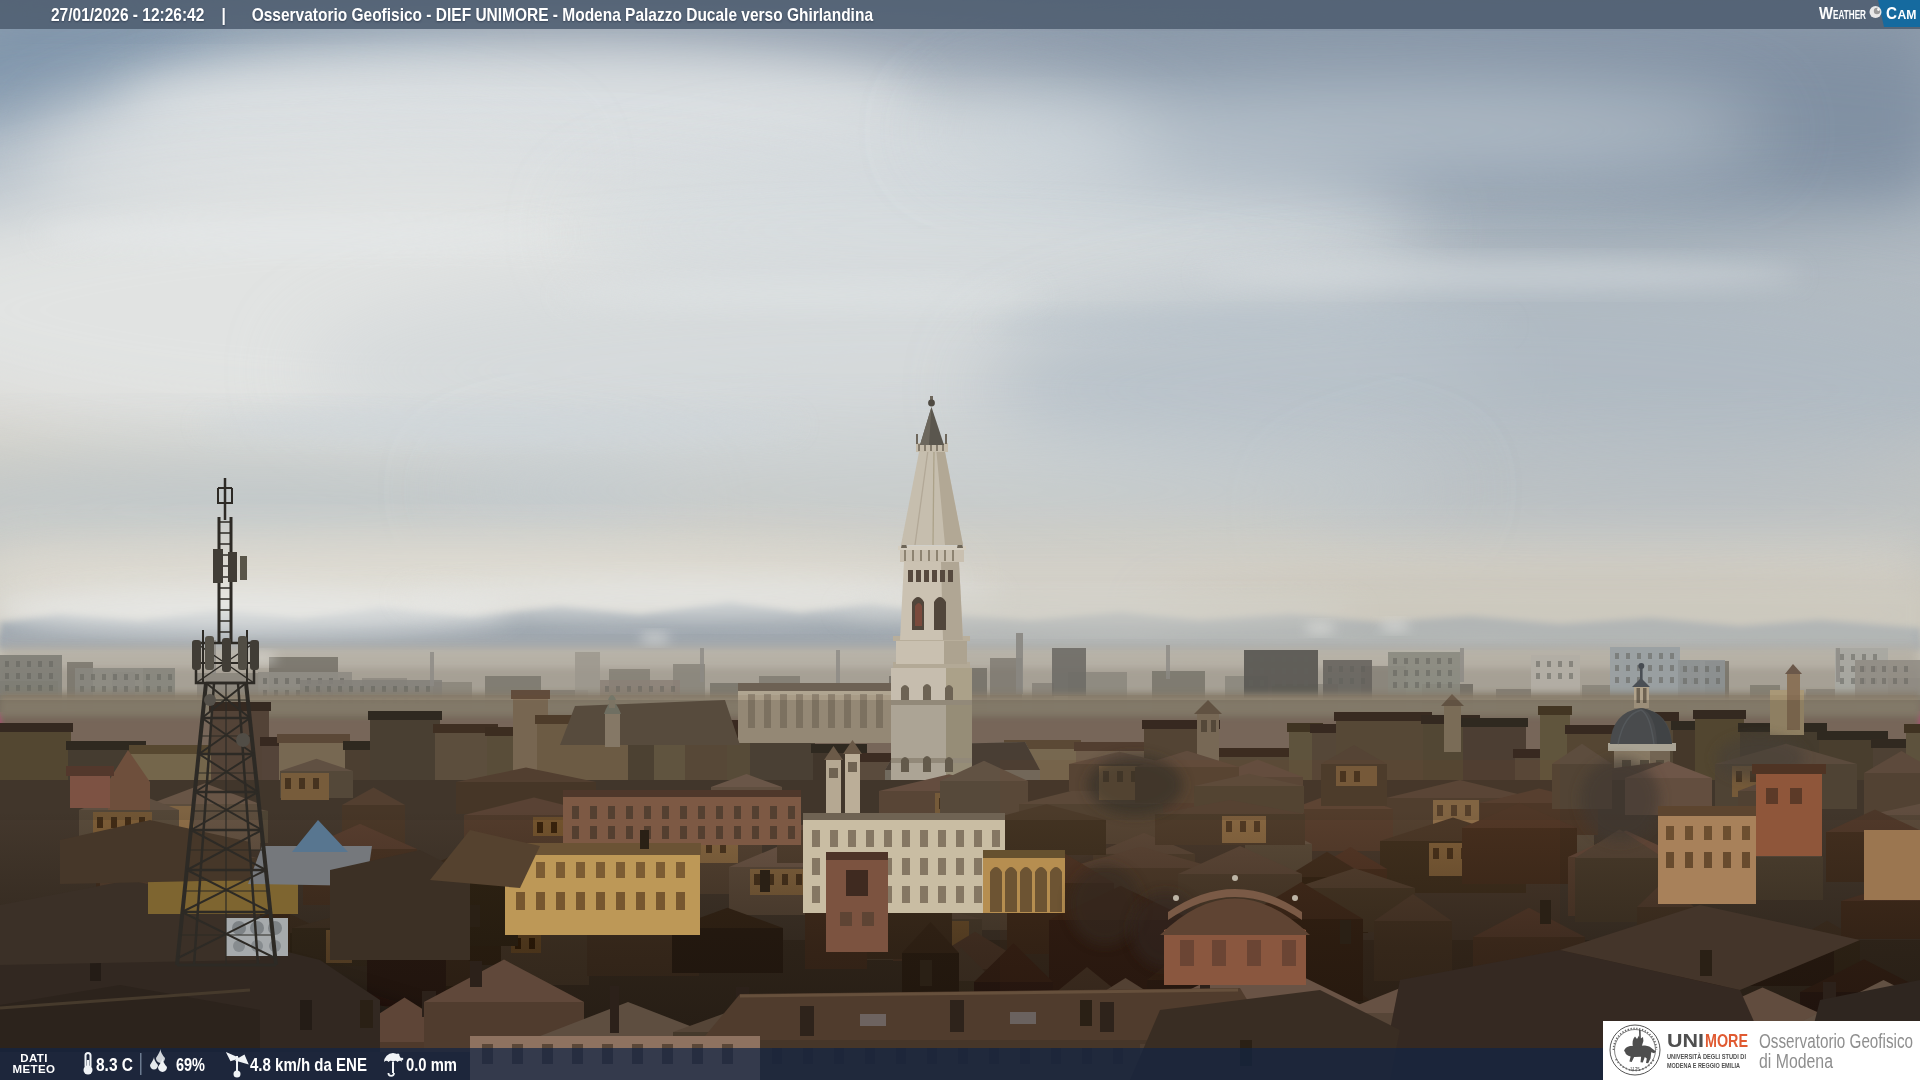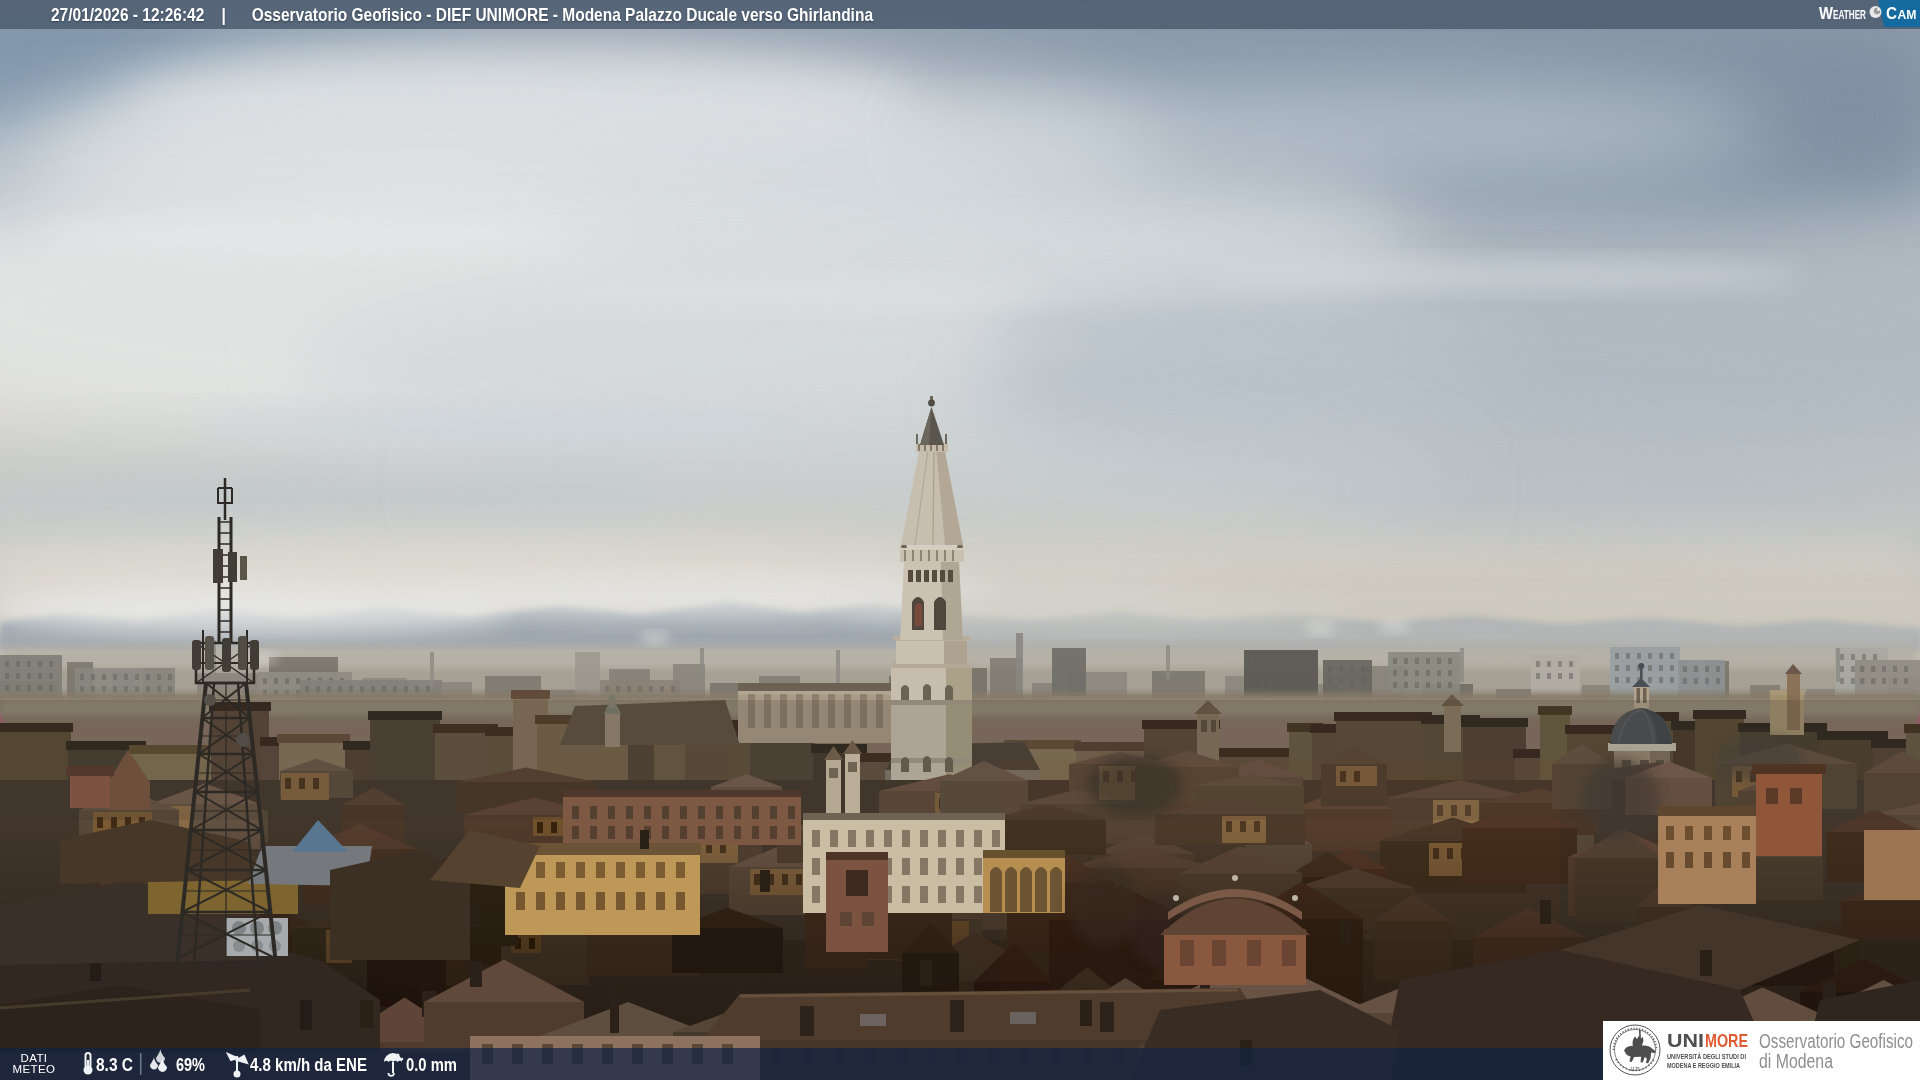--- a/index.html
+++ b/index.html
@@ -6,21 +6,21 @@
 #stage{position:relative;width:1920px;height:1080px;overflow:hidden;
   font-family:"Liberation Sans",sans-serif;background:#ec4899;}
 #scene{position:absolute;top:0;left:0;}
 .topbar{position:absolute;top:0;left:0;width:1920px;height:29px;
   background:rgba(76,92,111,0.85);}
 .title{position:absolute;top:0;left:0;}
 .wcam{position:absolute;top:0px;right:0px;height:26px;}
 .bottombar{position:absolute;left:0;top:1048px;width:1603px;height:32px;
   background:rgba(18,36,68,0.72);}
 .dati{position:absolute;left:12px;top:1053px;width:44px;color:#fff;
-  font-size:11.5px;font-weight:normal;line-height:10.5px;text-align:center;letter-spacing:0.4px;}
+  font-size:11.5px;font-weight:bold;line-height:10.5px;text-align:center;letter-spacing:0.4px;}
 .wrow{position:absolute;left:80px;top:1048px;height:32px;color:#fff;
   font-size:24px;font-weight:bold;display:flex;align-items:center;text-align:right;}
 .unibox{position:absolute;left:1603px;top:1021px;width:317px;height:59px;
   background:#fff;}
 </style>
 </head>
 <body>
 <div id="stage">
 <svg id="scene" width="1920" height="1080" viewBox="0 0 1920 1080">
 <defs>

